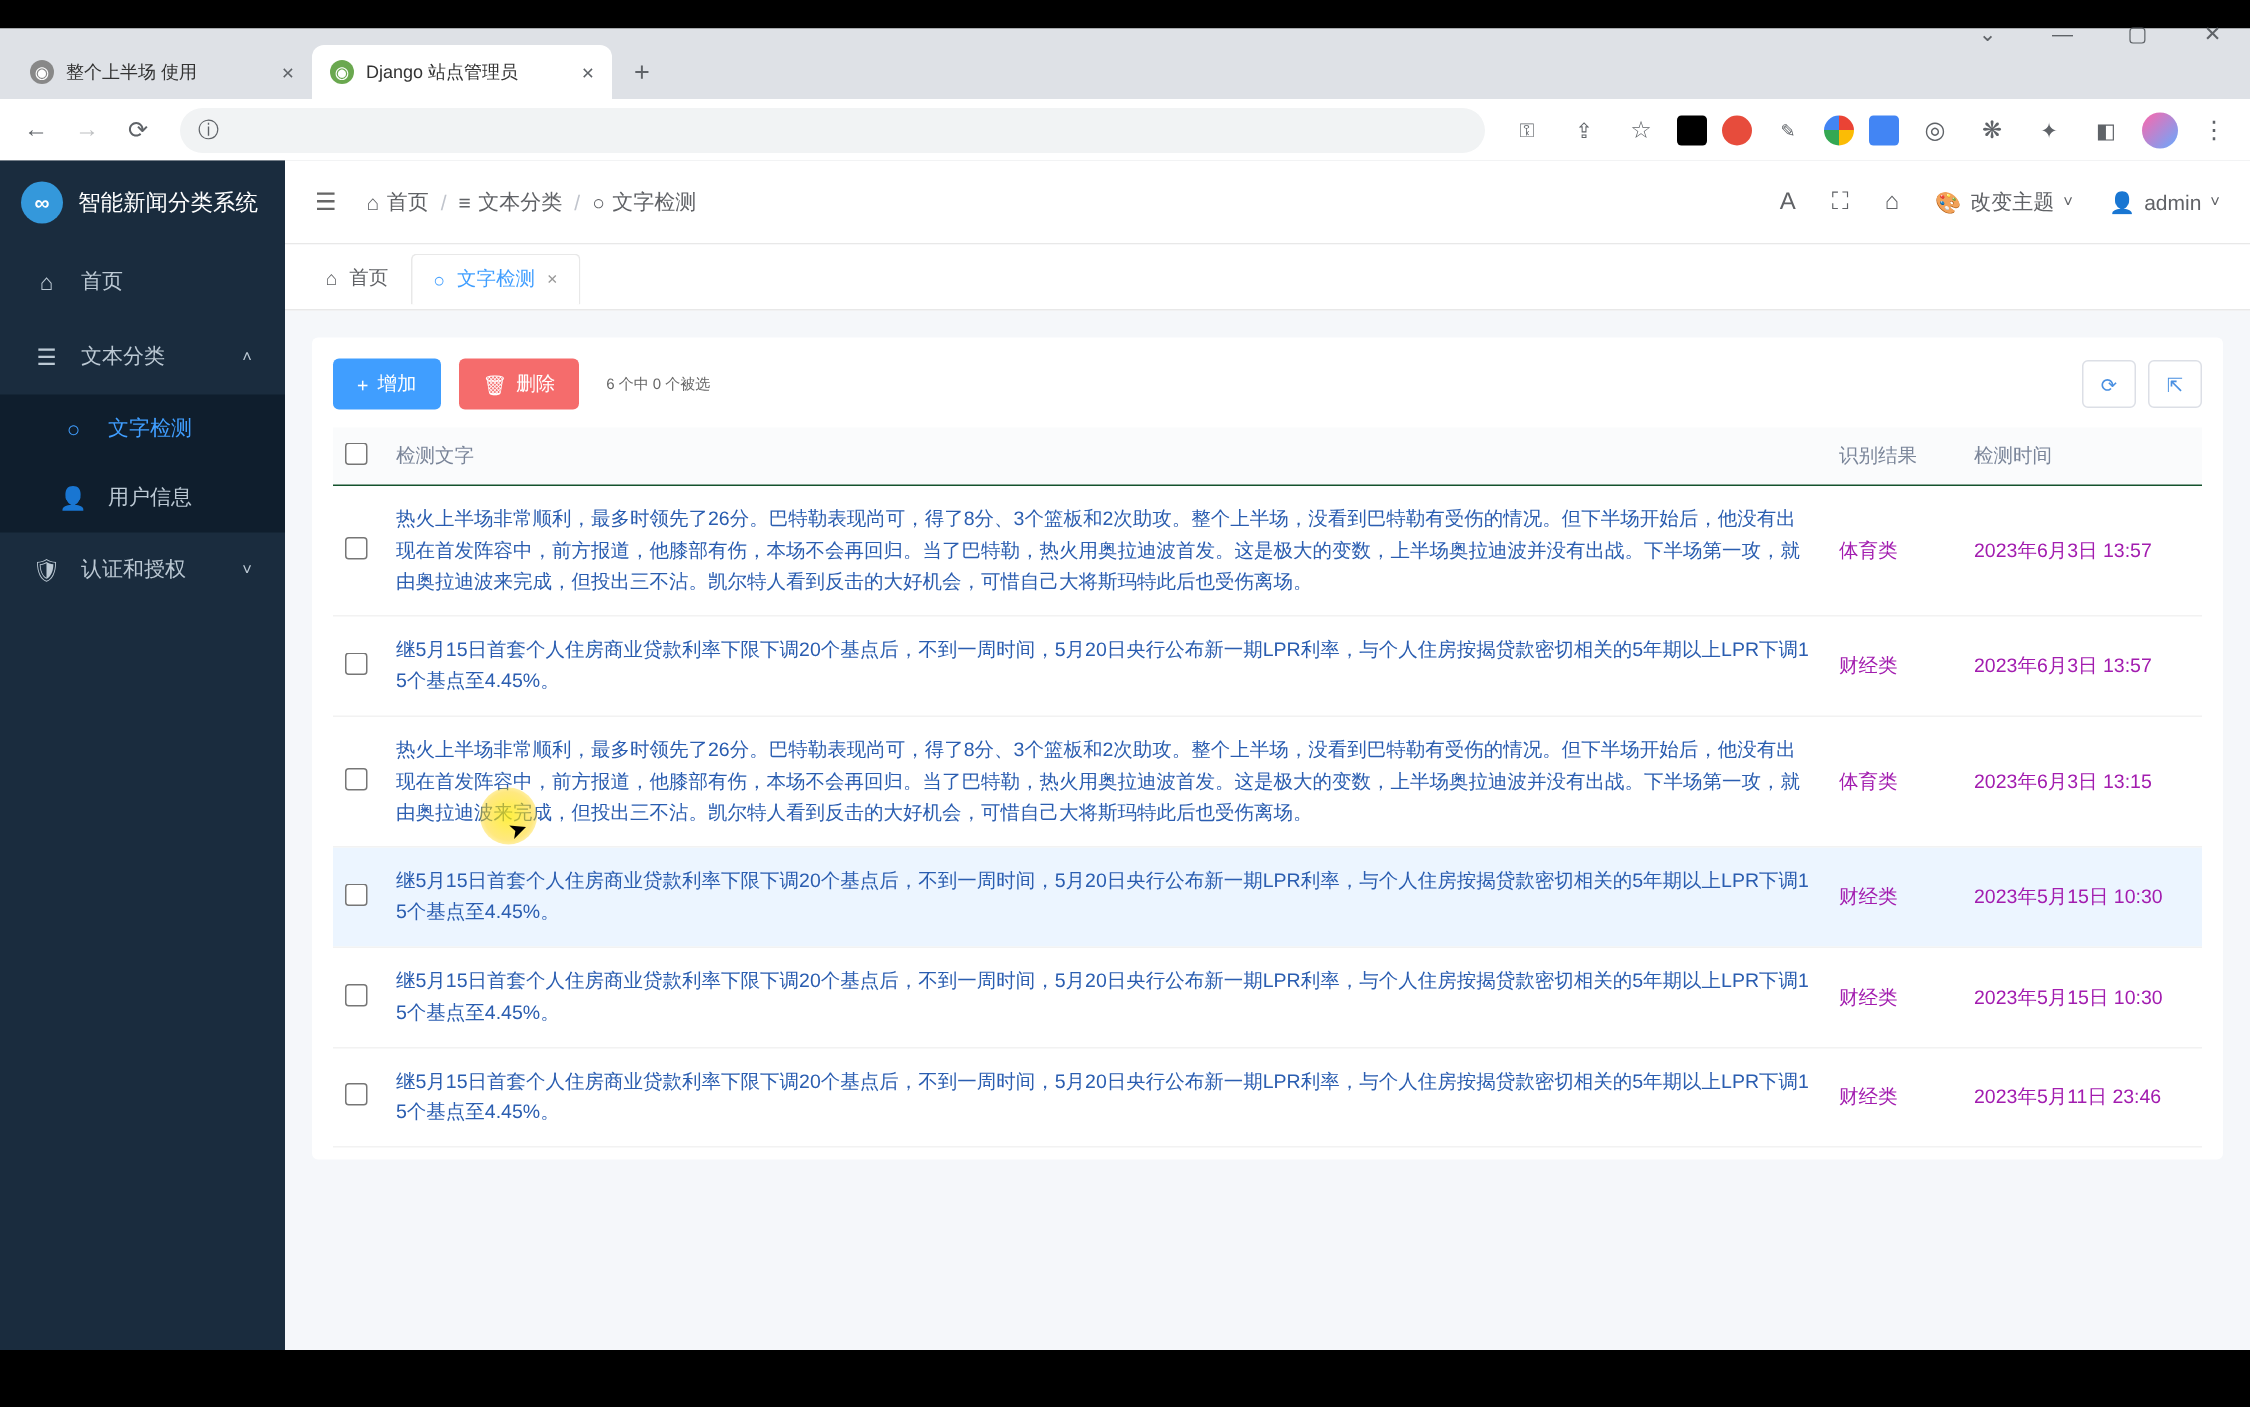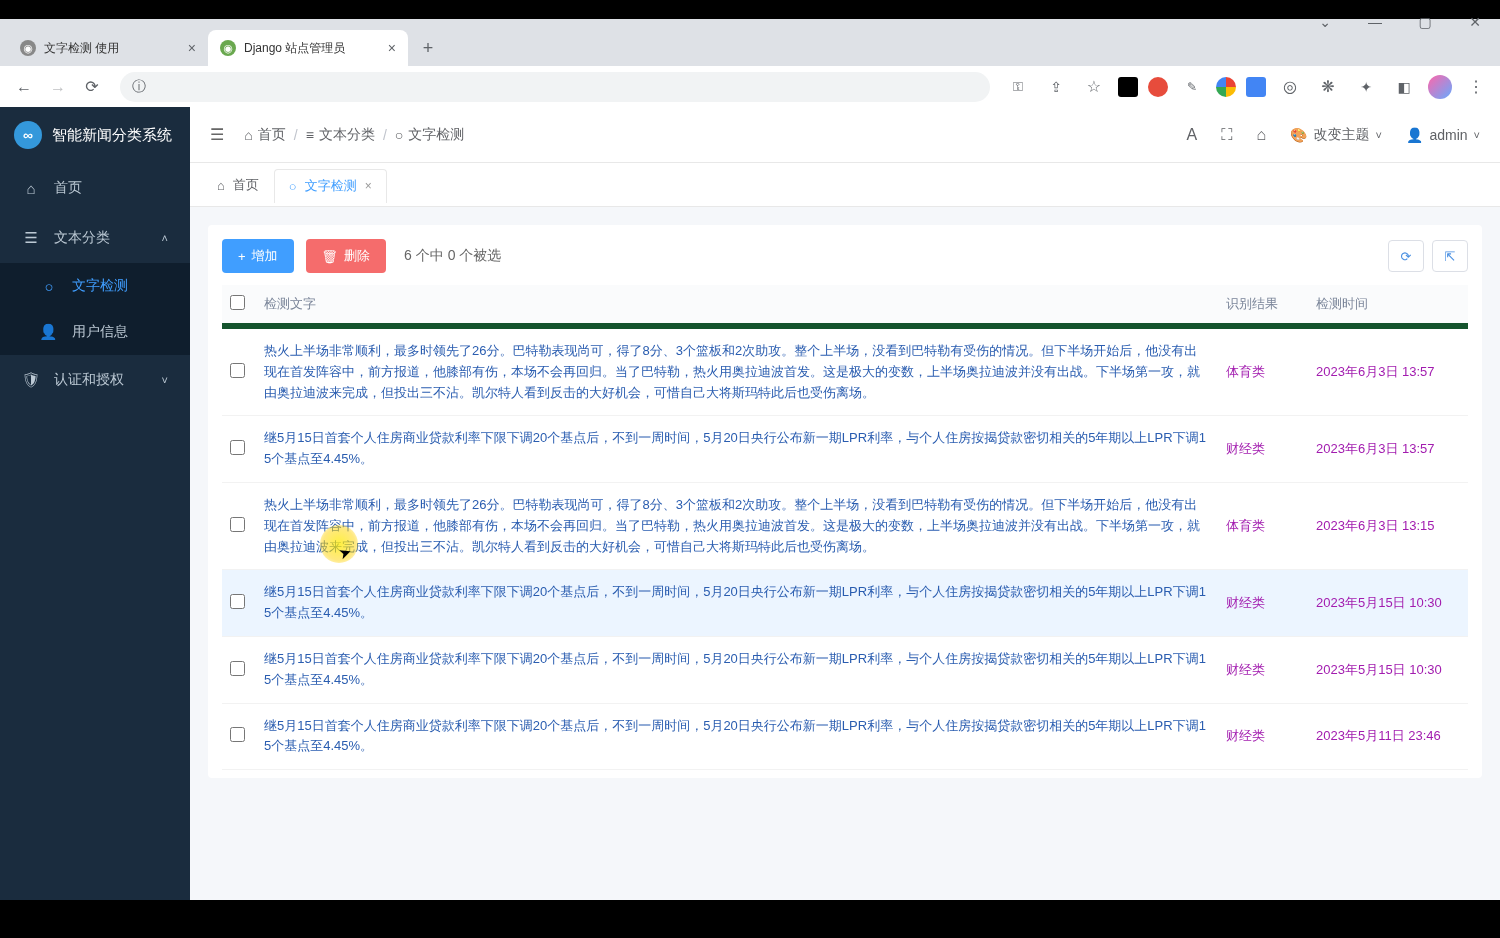--- a/index.html
+++ b/index.html
@@ -57,26 +57,26 @@
     .page-tab { height: 34px; padding: 0 14px; display: flex; align-items: center; gap: 8px; font-size: 13px; color: #606266; cursor: pointer; border: 1px solid transparent; border-bottom: none; border-radius: 4px 4px 0 0; }
     .page-tab.active { color: #409eff; border-color: #e8e8e8; background: #fff; position: relative; top: 1px; }
     .page-tab-close { font-size: 12px; color: #999; }
     
     .content-wrap { flex: 1; padding: 18px; overflow: auto; }
     .panel { background: #fff; border-radius: 4px; padding: 14px 14px 8px; }
     .toolbar { display: flex; align-items: center; gap: 12px; margin-bottom: 12px; }
     .btn { height: 34px; padding: 0 16px; border: none; border-radius: 4px; display: inline-flex; align-items: center; gap: 6px; font-size: 13px; cursor: pointer; }
     .btn-primary { background: #409eff; color: #fff; }
     .btn-danger { background: #f56c6c; color: #fff; }
-    .selection-count { font-size: 14px; color: #666; margin-left: 6px; }
+    .selection-count { font-size: 10px; color: #666; margin-left: 6px; }
     .toolbar-right { margin-left: auto; display: flex; gap: 8px; }
     .icon-btn { width: 36px; height: 32px; border: 1px solid #dcdfe6; border-radius: 4px; background: #fff; display: inline-flex; align-items: center; justify-content: center; color: #4a90e2; font-size: 13px; cursor: pointer; }
     
     table.data-table { width: 100%; border-collapse: collapse; }
-    .data-table th { text-align: left; padding: 10px 8px; font-weight: 500; color: #7a8599; font-size: 13px; border-bottom: 6px solid #14532d; background: #fafbfc; }
+    .data-table th { text-align: left; padding: 10px 8px; font-weight: 500; color: #7a8599; font-size: 13px; border-bottom: 1px solid #14532d; background: #fafbfc; }
     .data-table td { padding: 12px 8px; font-size: 13px; border-bottom: 1px solid #f2f2f2; vertical-align: middle; }
     .data-table tr.hover-row { background: #ecf5ff; }
     .col-checkbox { width: 34px; }
     .col-text { }
     .col-result { width: 90px; }
     .col-time { width: 160px; }
     .cell-link { color: #2a5db0; line-height: 1.6; word-break: break-all; cursor: pointer; }
     .cell-plain { color: #a21caf; }
     input[type="checkbox"] { width: 15px; height: 15px; cursor: pointer; }
     
@@ -89,21 +89,21 @@
   </style>
 </head>
 <body>
 
 <div class="blackbar-top"></div>
 
 <div class="browser-chrome">
   <div class="tab-bar">
     <div class="browser-tab">
       <span class="tab-favicon" style="background:#888;color:#fff;">◉</span>
-      <span class="tab-title">文字检测 使用</span>
+      <span class="tab-title">整个上半场 使用</span>
       <span class="tab-close">×</span>
     </div>
     <div class="browser-tab active">
       <span class="tab-favicon" style="background:#6aa84f;color:#fff;">◉</span>
       <span class="tab-title">Django 站点管理员</span>
       <span class="tab-close">×</span>
     </div>
     <div class="new-tab">+</div>
     <div class="window-controls">
       <span class="win-ctrl">⌄</span>

